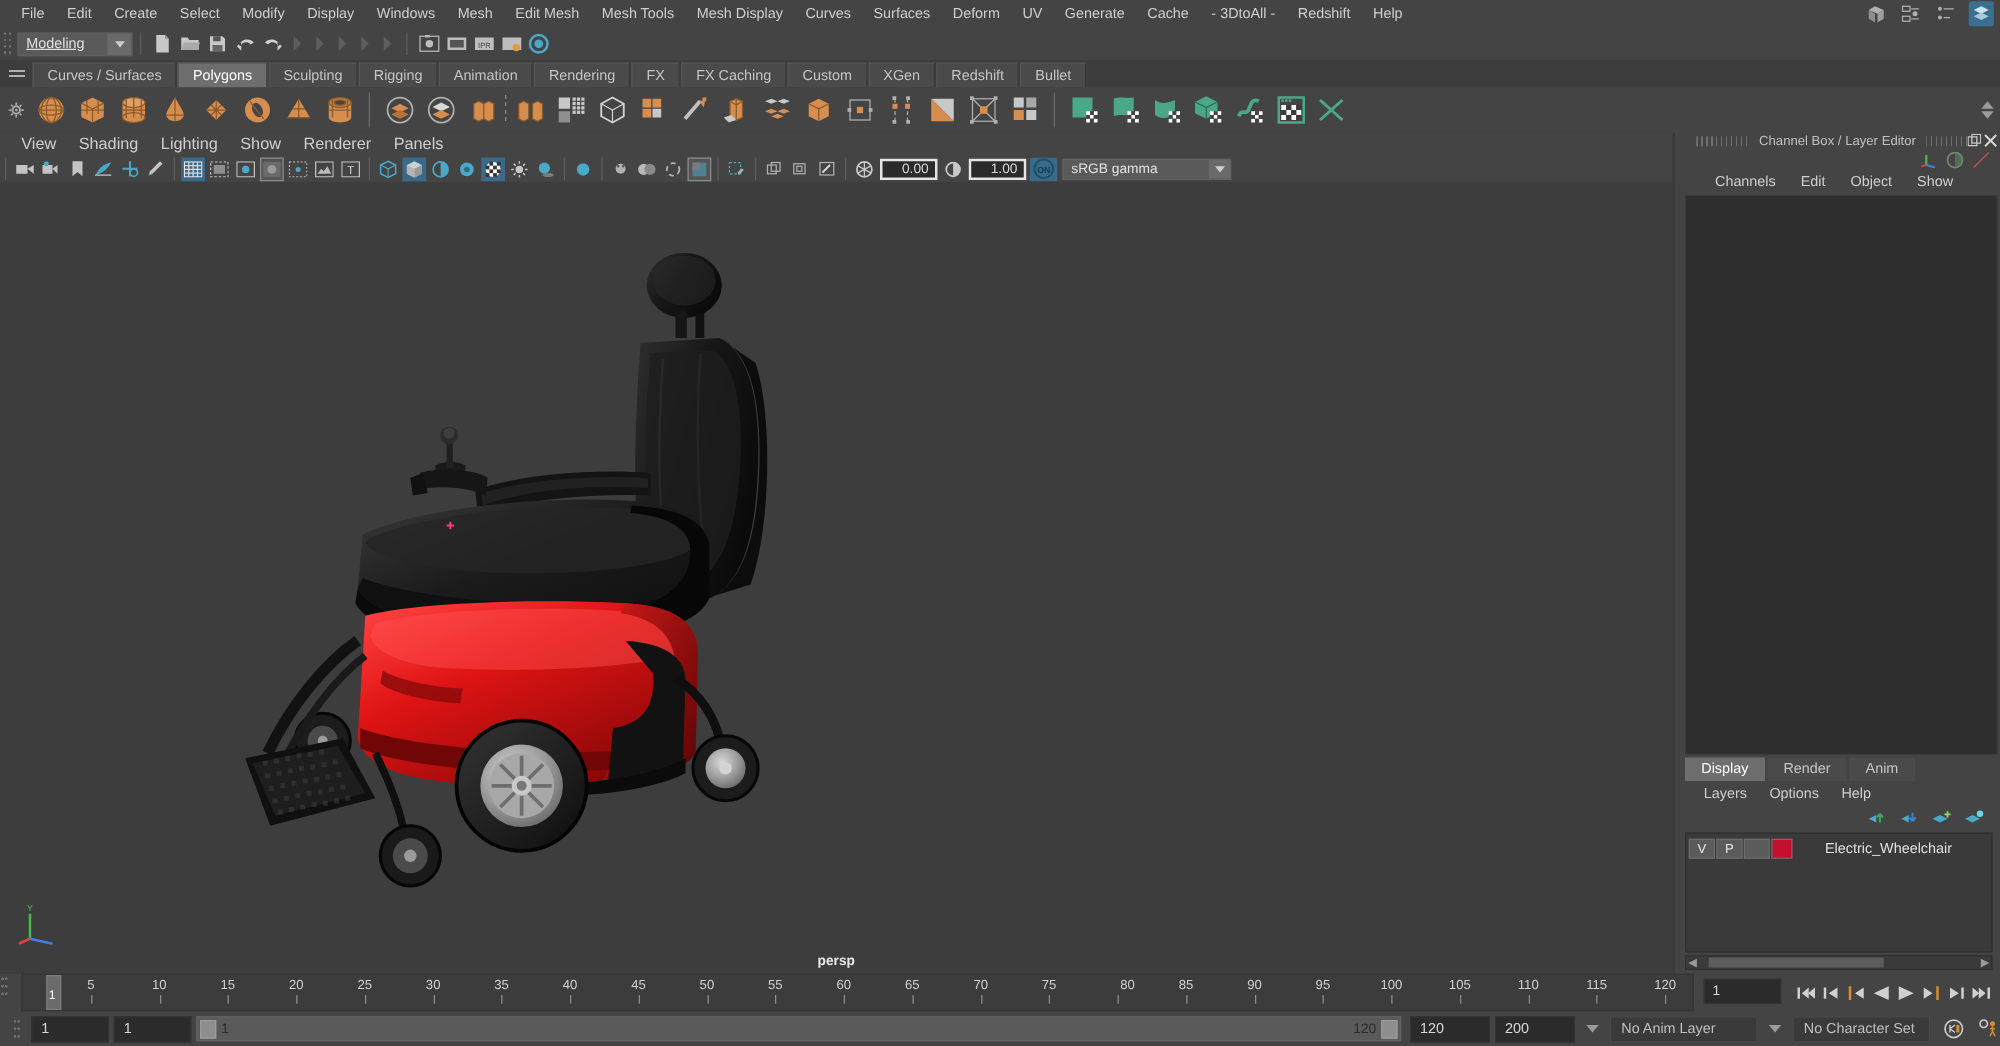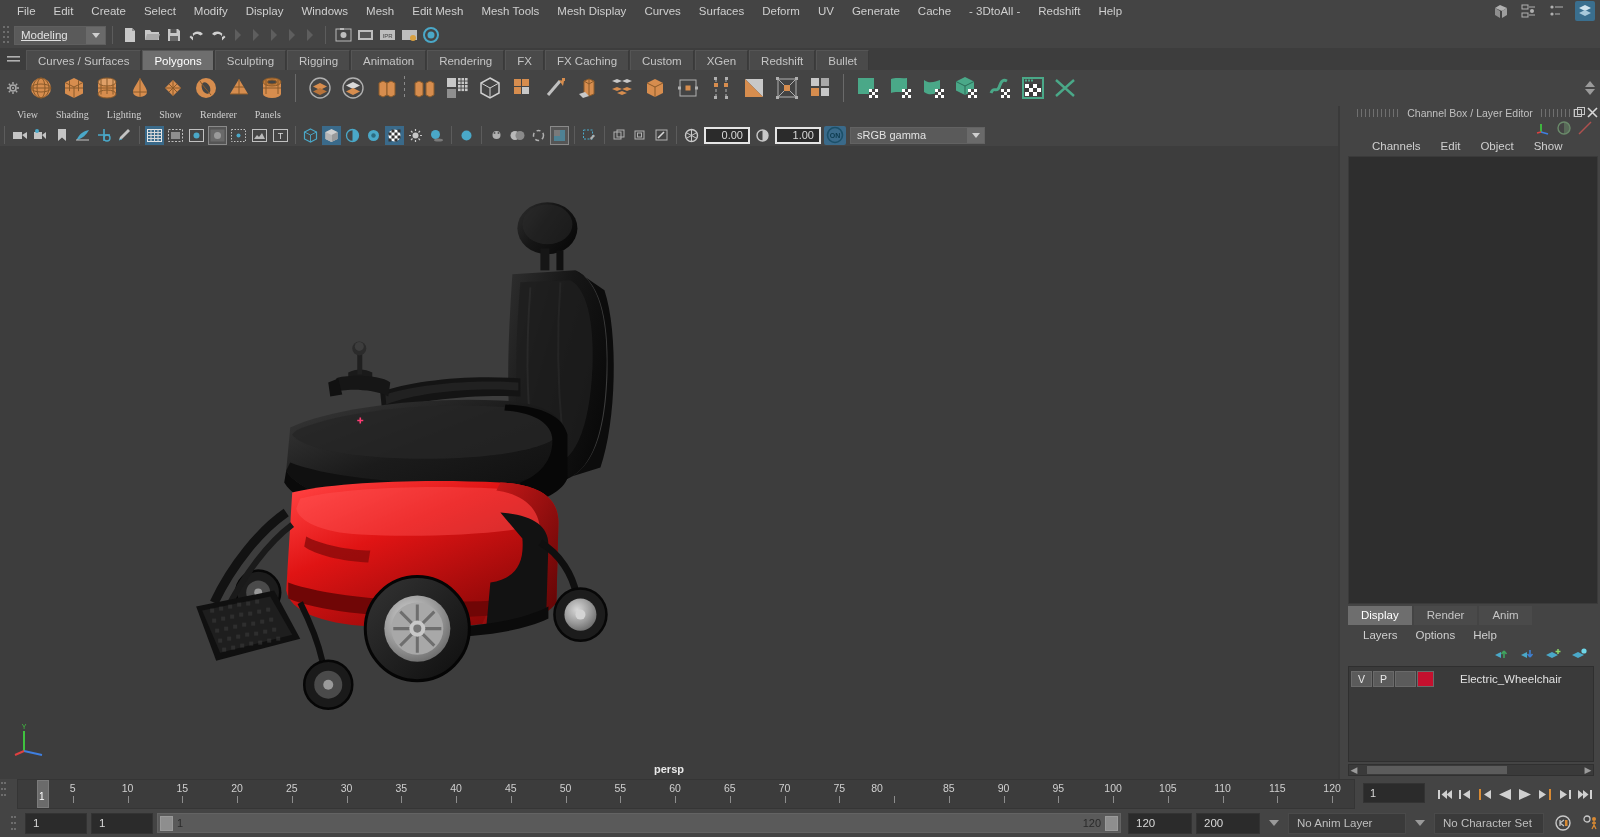--- a/index.html
+++ b/index.html
@@ -71,21 +71,21 @@
   .shelf-sep{ width:1px; height:28px; background:#6a6a6a; margin:0 7px; flex:0 0 1px;}
   .shelf-dash{ width:1px; height:24px; flex:0 0 1px;
      background:repeating-linear-gradient(#8a8a8a 0 3px, transparent 3px 6px); margin:0 2px;}
   .shelf-right{ position:absolute; right:4px; top:0; height:36px; display:flex;flex-direction:column; align-items:center; justify-content:center;}
 
   
   .main{ flex:1 1 auto; display:flex; min-height:0; background:#444; }
   .viewwrap{ flex:1 1 auto; display:flex; flex-direction:column; min-width:0; background:#3a3a3a; }
 
   .panelmenu{ height:18px; background:#444444; display:flex; align-items:center; padding-left:8px; flex:0 0 18px;}
-  .panelmenu .pm{ font-size:10px; color:#cfcfcf; padding:0 9px; line-height:18px; cursor:default;font-family:Liberation Serif, serif;}
+  .panelmenu .pm{ font-size:13px; color:#cfcfcf; padding:0 9px; line-height:18px; cursor:default;}
 
   .viewtoolbar{ height:22px; background:#444444; display:flex;align-items:center; flex:0 0 22px; padding-left:2px;}
   .vicon{ width:19px;height:19px; display:flex;align-items:center;justify-content:center; margin:0 1px; cursor:default; border:1px solid transparent;}
   .vicon.on{ background:#3a6a8a; }
   .vicon.sel{ border:1px solid #8a8a8a; background:#555;}
   .vnum{ width:46px;height:17px;background:#2b2b2b;border:2px solid #e5e5e5; font-size:11px;color:#d8d8d8;
     display:flex;align-items:center;justify-content:flex-end;padding-right:5px; margin:0 2px;}
   .vcombo{ width:135px;height:17px;background:#5a5a5a;border:1px solid #626262;font-size:11px;color:#e2e2e2;
      display:flex;align-items:center;padding-left:6px;margin-left:3px;position:relative;}
   .vcombo .arrow{position:absolute;right:0;top:0;width:17px;height:15px;background:#6a6a6a;display:flex;align-items:center;justify-content:center;}
@@ -1231,21 +1231,21 @@
         <div class="tl-lab" style="left: 602.295px;">55</div>
         <div class="tl-tick" style="left: 657.049px;"></div>
         <div class="tl-lab" style="left: 657.049px;">60</div>
         <div class="tl-tick" style="left: 711.803px;"></div>
         <div class="tl-lab" style="left: 711.803px;">65</div>
         <div class="tl-tick" style="left: 766.557px;"></div>
         <div class="tl-lab" style="left: 766.557px;">70</div>
         <div class="tl-tick" style="left: 821.311px;"></div>
         <div class="tl-lab" style="left: 821.311px;">75</div>
         <div class="tl-tick" style="left: 876.066px;"></div>
-        <div class="tl-lab" style="left: 859px;">80</div>
+        <div class="tl-lab" style="left: 884px;">80</div>
         <div class="tl-tick" style="left: 930.82px;"></div>
         <div class="tl-lab" style="left: 930.82px;">85</div>
         <div class="tl-tick" style="left: 985.574px;"></div>
         <div class="tl-lab" style="left: 985.574px;">90</div>
         <div class="tl-tick" style="left: 1040.33px;"></div>
         <div class="tl-lab" style="left: 1040.33px;">95</div>
         <div class="tl-tick" style="left: 1095.08px;"></div>
         <div class="tl-lab" style="left: 1095.08px;">100</div>
         <div class="tl-tick" style="left: 1149.84px;"></div>
         <div class="tl-lab" style="left: 1149.84px;">105</div>

